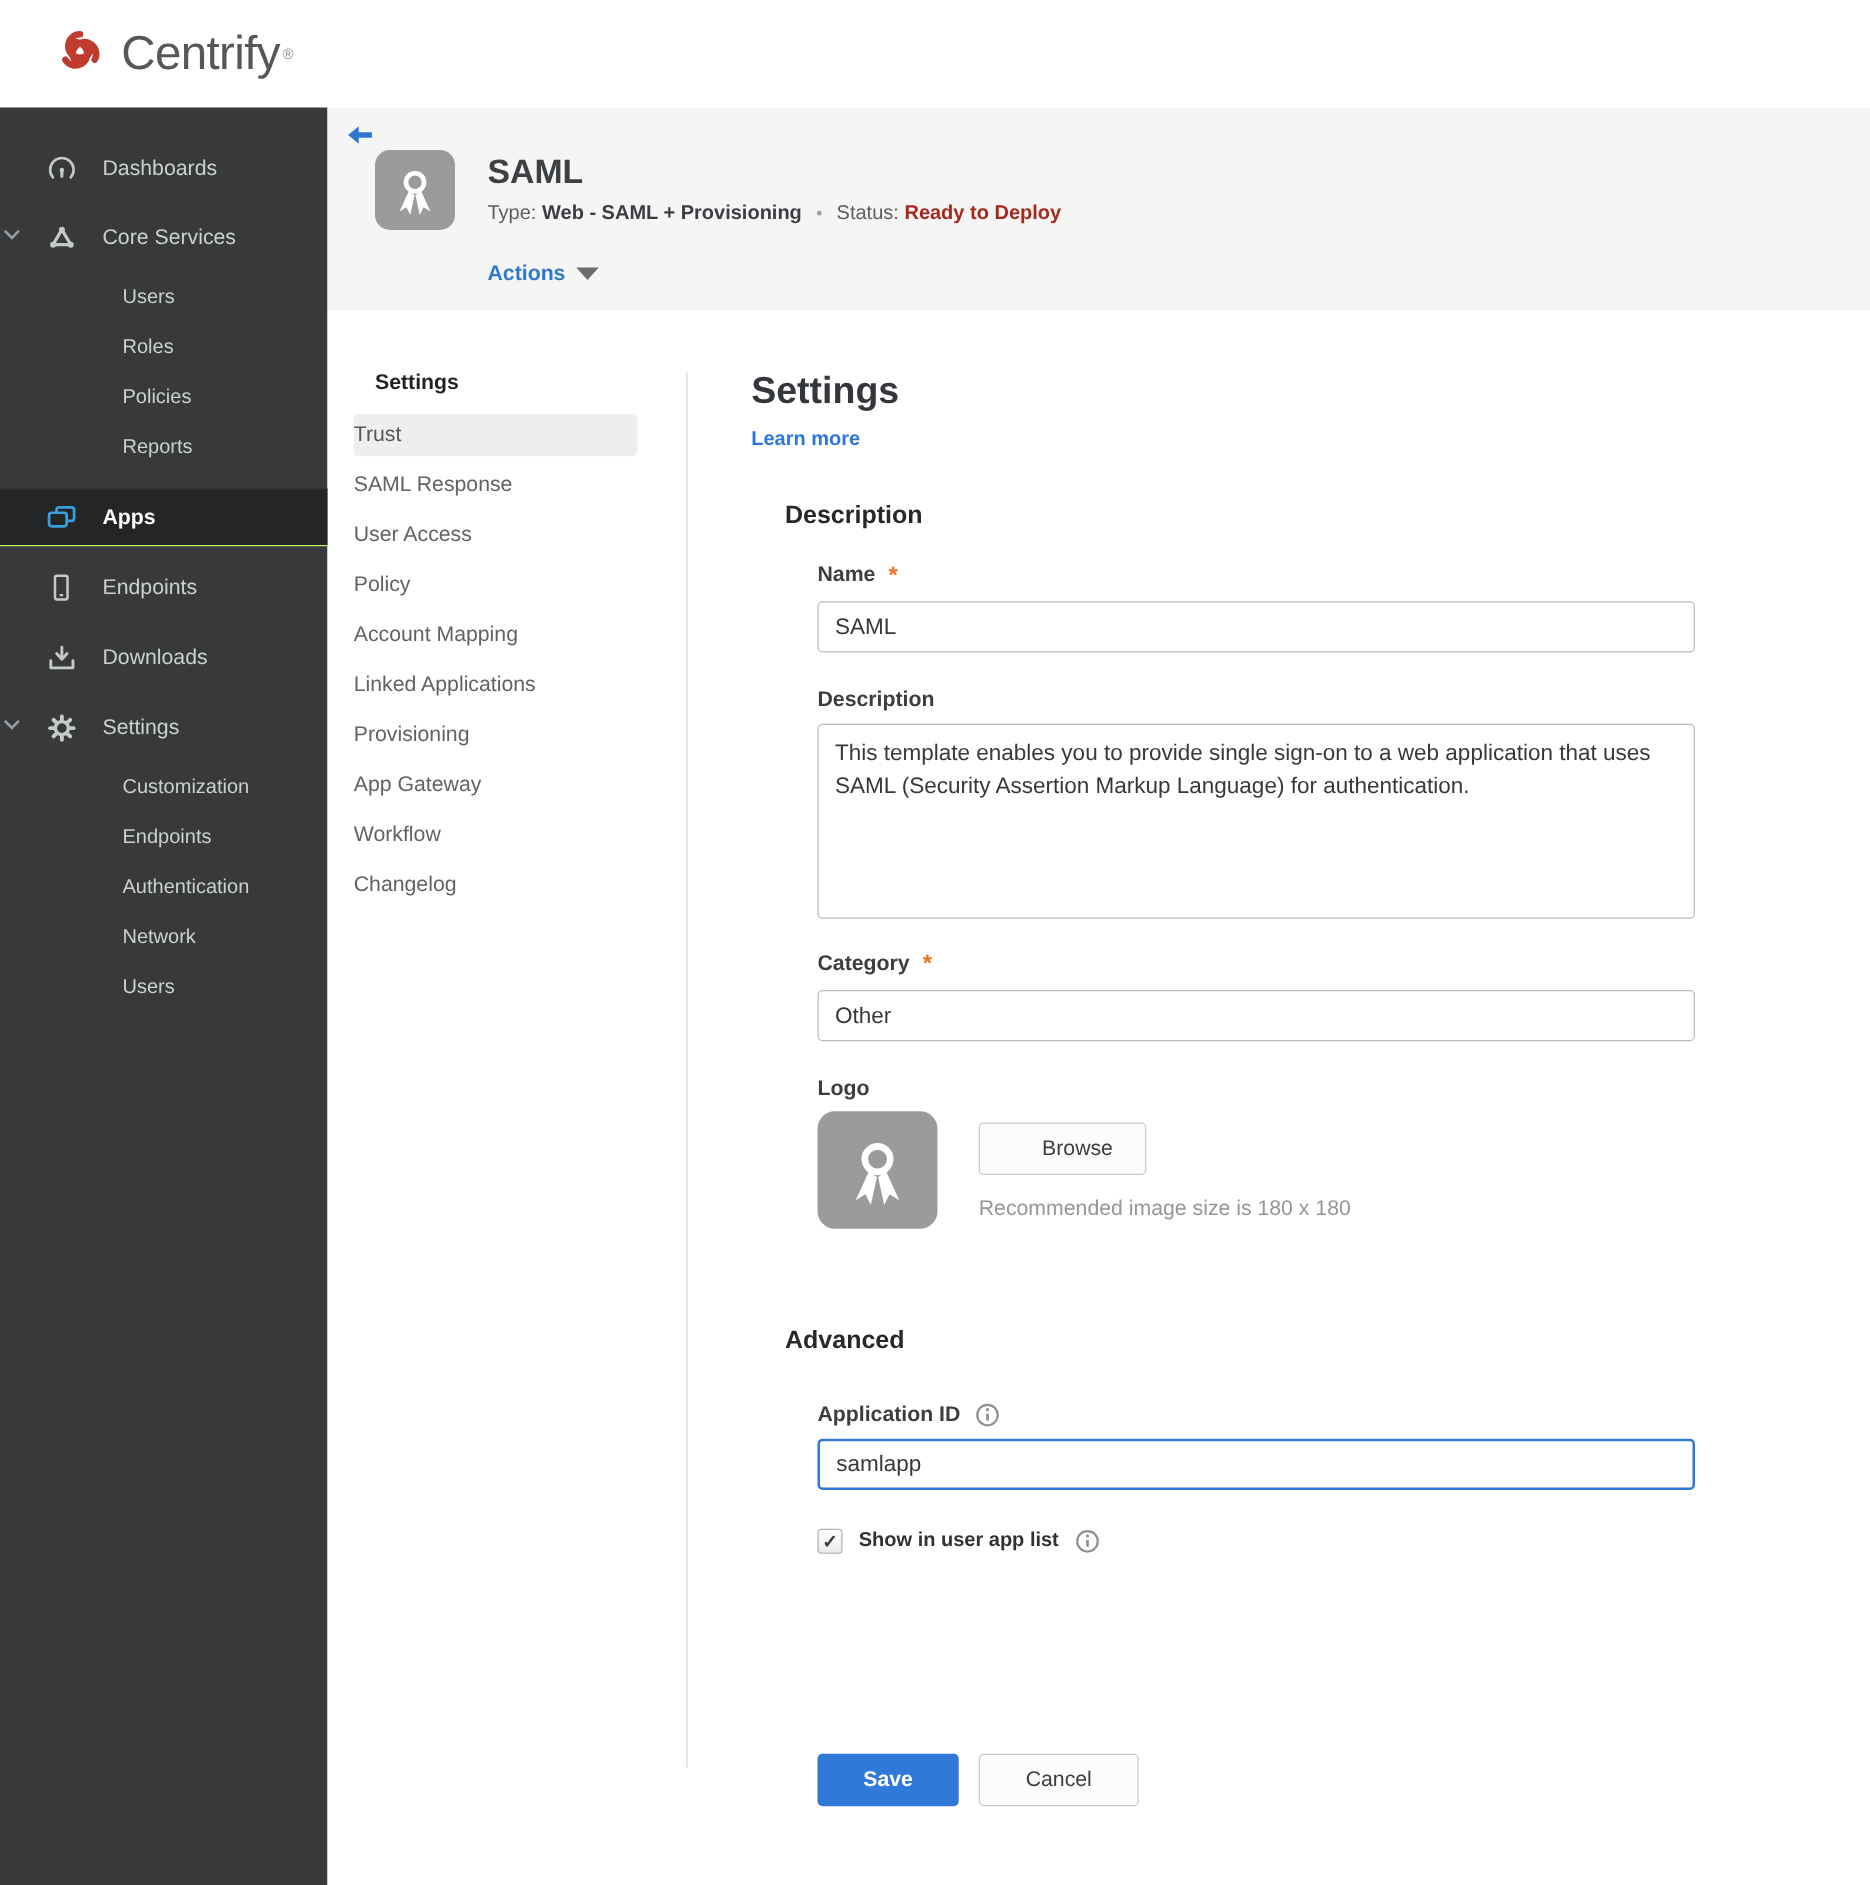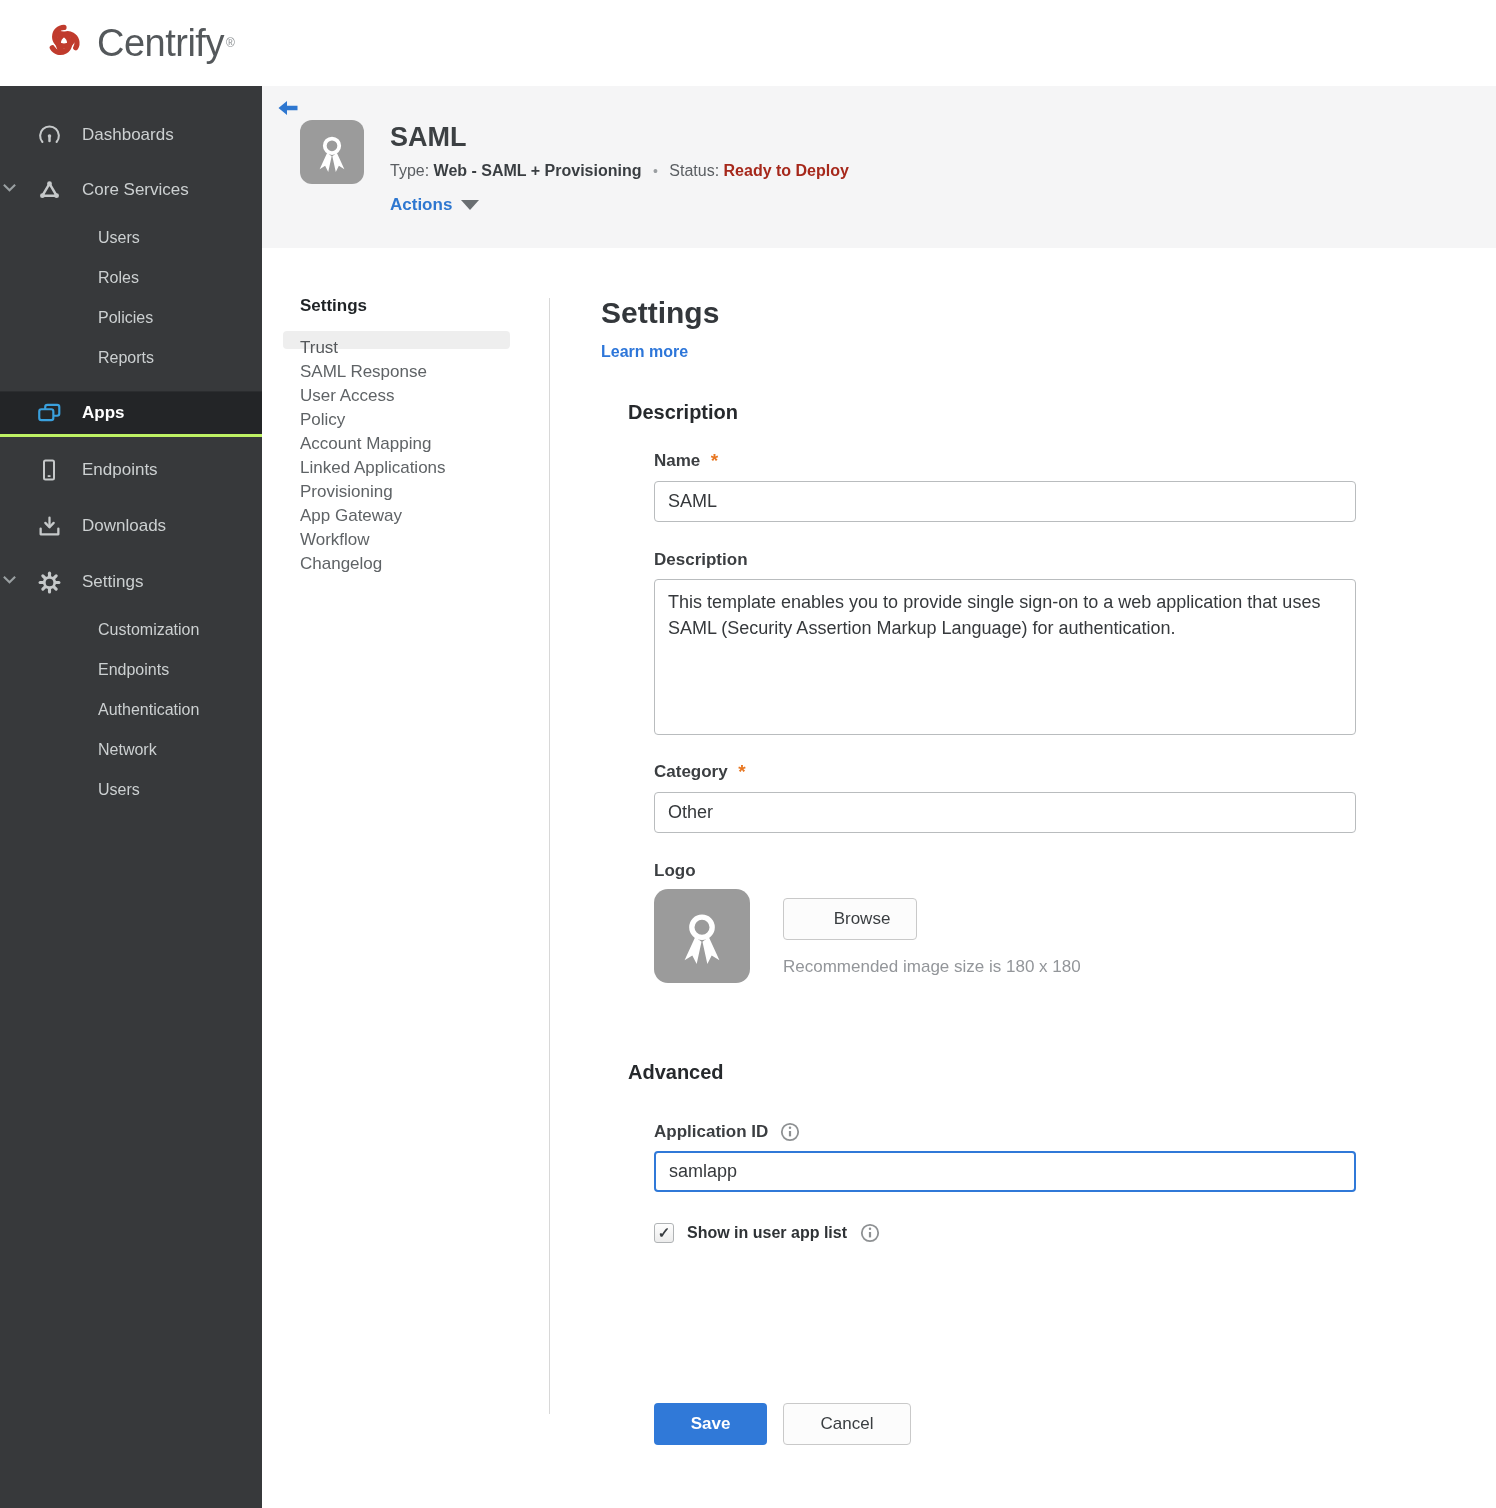--- a/index.html
+++ b/index.html
@@ -22,51 +22,51 @@
   .app { display: flex; height: 1422px; }
   .sidebar { width: 262px; flex: none; background: #37393b; }
   .content { flex: 1; display: flex; flex-direction: column; }
 
   
   .side-row { height: 56px; display: flex; align-items: center; padding-left: 36px;
               position: relative; color: #ccd0d1; font-size: 17px; cursor: pointer; }
   .side-row.first { height: 54px; margin-top: 22px; }
   .side-row .icon { width: 26px; height: 26px; margin-right: 20px; display: flex; align-items: center; justify-content: center; flex: none; }
   .side-row.active { background: #232527; color: #fff; font-weight: bold;
-                     border-top: 1px solid #2b2d2f; border-bottom: 3px solid #bef264;
+                     border-top: 1px solid #2b2d2f; border-bottom: 1px solid #bef264;
                      height: 46px; margin-top: 13px; }
   .side-row.endpoints-row { margin-top: 5px; }
   .side-sub { list-style: none; }
   .side-sub li { height: 40px; line-height: 40px; padding-left: 98px; color: #ccd0d1; font-size: 16px; cursor: pointer; }
   .chev { position: absolute; left: 2px; top: 50%; transform: translateY(-50%); }
 
   
   .page-header { height: 162px; background: #f5f5f6; position: relative; }
   .back-btn { position: absolute; left: 14px; top: 10px; width: 24px; height: 24px; cursor: pointer; }
   .header-main { position: absolute; left: 38px; top: 34px; display: flex; }
   .app-logo { width: 64px; height: 64px; border-radius: 12px; background: #9b9b9b;
               display: flex; align-items: center; justify-content: center; flex: none; }
   .header-text { margin-left: 26px; padding-top: 2px; }
   .app-title { font-size: 27px; font-weight: bold; color: #3c4043; }
   .type-line { margin-top: 9px; font-size: 16px; color: #5a5e62; }
   .type-line .strong { font-weight: bold; color: #3a3e42; }
   .type-line .status-value { font-weight: bold; color: #a6281b; }
   .dot-sep { color: #9a9ea1; margin: 0 7px; font-size: 14px; }
-  .actions-btn { margin-top: 15px; display: flex; align-items: center; gap: 9px;
+  .actions-btn { margin-top: 29px; display: flex; align-items: center; gap: 9px;
                  color: #2e77d0; font-weight: bold; font-size: 17px; width: max-content; cursor: pointer; }
   .tri-down { width: 0; height: 0; border-left: 9px solid transparent; border-right: 9px solid transparent;
               border-top: 10px solid #6a6e71; }
 
   
   .page-body { flex: 1; display: flex; background: #fff; padding-top: 48px; }
 
   .subnav { width: 227px; margin-left: 21px; flex: none; }
   .subnav-title { font-size: 17px; font-weight: bold; color: #1f2326; padding-left: 17px; margin-bottom: 15px; }
   .subnav ul { list-style: none; }
-  .subnav li { height: 18px; line-height: 34px; padding-left: 17px; margin-bottom: 6px;
+  .subnav li { height: 34px; line-height: 34px; margin-bottom: 6px;
                font-size: 17px; color: #5f6366; border-radius: 4px; cursor: pointer; }
   .subnav li.active { background: #eeeeee; color: #55585b; }
 
   .divider-v { width: 1px; background: #d8d8d8; margin-left: 39px; margin-top: 2px; height: 1116px; flex: none; }
 
   .main { padding-left: 51px; flex: 1; }
   .main-title { font-size: 30px; font-weight: bold; color: #33373b; }
   .learn-more { display: inline-block; margin-top: 13px; color: #2d76d9; font-weight: bold;
                 font-size: 16px; text-decoration: none; cursor: pointer; }
   .section-h { font-size: 20px; font-weight: bold; color: #26292c; margin-left: 27px; }

